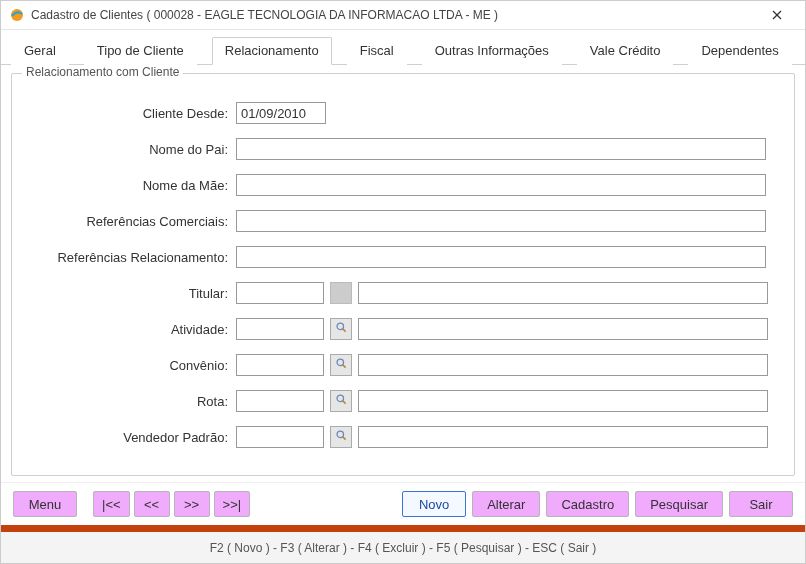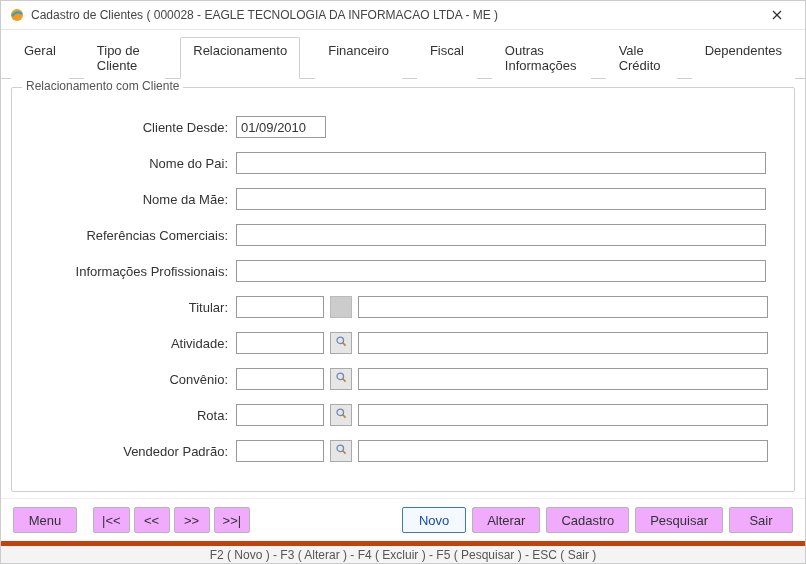--- a/index.html
+++ b/index.html
@@ -138,22 +138,22 @@
   }
   .btn.small { min-width: 36px; padding: 0 8px; }
   .btn.primary {
     border-color: #3a76d0;
     background: #f4f8ff;
     color: #1a4aa8;
   }
   .nav-group { display: flex; gap: 4px; margin-left: 10px; }
   
   .statusbar {
-    height: 22px;
-    border-top: 5px solid #c2410c;
+    height: 38px;
+    border-top: 7px solid #c2410c;
     background: #f4f4f4;
     font-size: 12px;
     color: #555;
     display: flex; align-items: center; justify-content: center;
   }
 </style>
 </head>
 <body>
 
 <div class="titlebar">
@@ -171,21 +171,20 @@
           <line x1="9" y1="1" x2="1" y2="9" stroke="currentColor" stroke-width="1.2"></line>
         </svg>
     </span>
   </div>
 </div>
 
 <div class="tabs">
   <div class="tab">Geral</div>
   <div class="tab">Tipo de Cliente</div>
   <div class="tab active">Relacionamento</div>
-  <div class="tab">Financeiro</div>
   <div class="tab">Fiscal</div>
   <div class="tab">Outras Informações</div>
   <div class="tab">Vale Crédito</div>
   <div class="tab">Dependentes</div>
 </div>
 
 <div class="content">
   <div class="groupbox">
     <span class="groupbox-title">Relacionamento com Cliente</span>
 
@@ -213,21 +212,21 @@
       </div>
 
       <div class="row">
         <div class="label">Referências Comerciais:</div>
         <div class="field">
           <input type="text" class="wide-input" value="" style="">
         </div>
       </div>
 
       <div class="row">
-        <div class="label">Informações Profissionais:</div>
+        <div class="label">Referências Relacionamento:</div>
         <div class="field">
           <input type="text" class="wide-input" value="" style="">
         </div>
       </div>
 
       <div class="row">
         <div class="label">Titular:</div>
         <div class="field">
           <input type="text" class="code-input" value="" style="">
           <button class="square-btn blank"></button>

